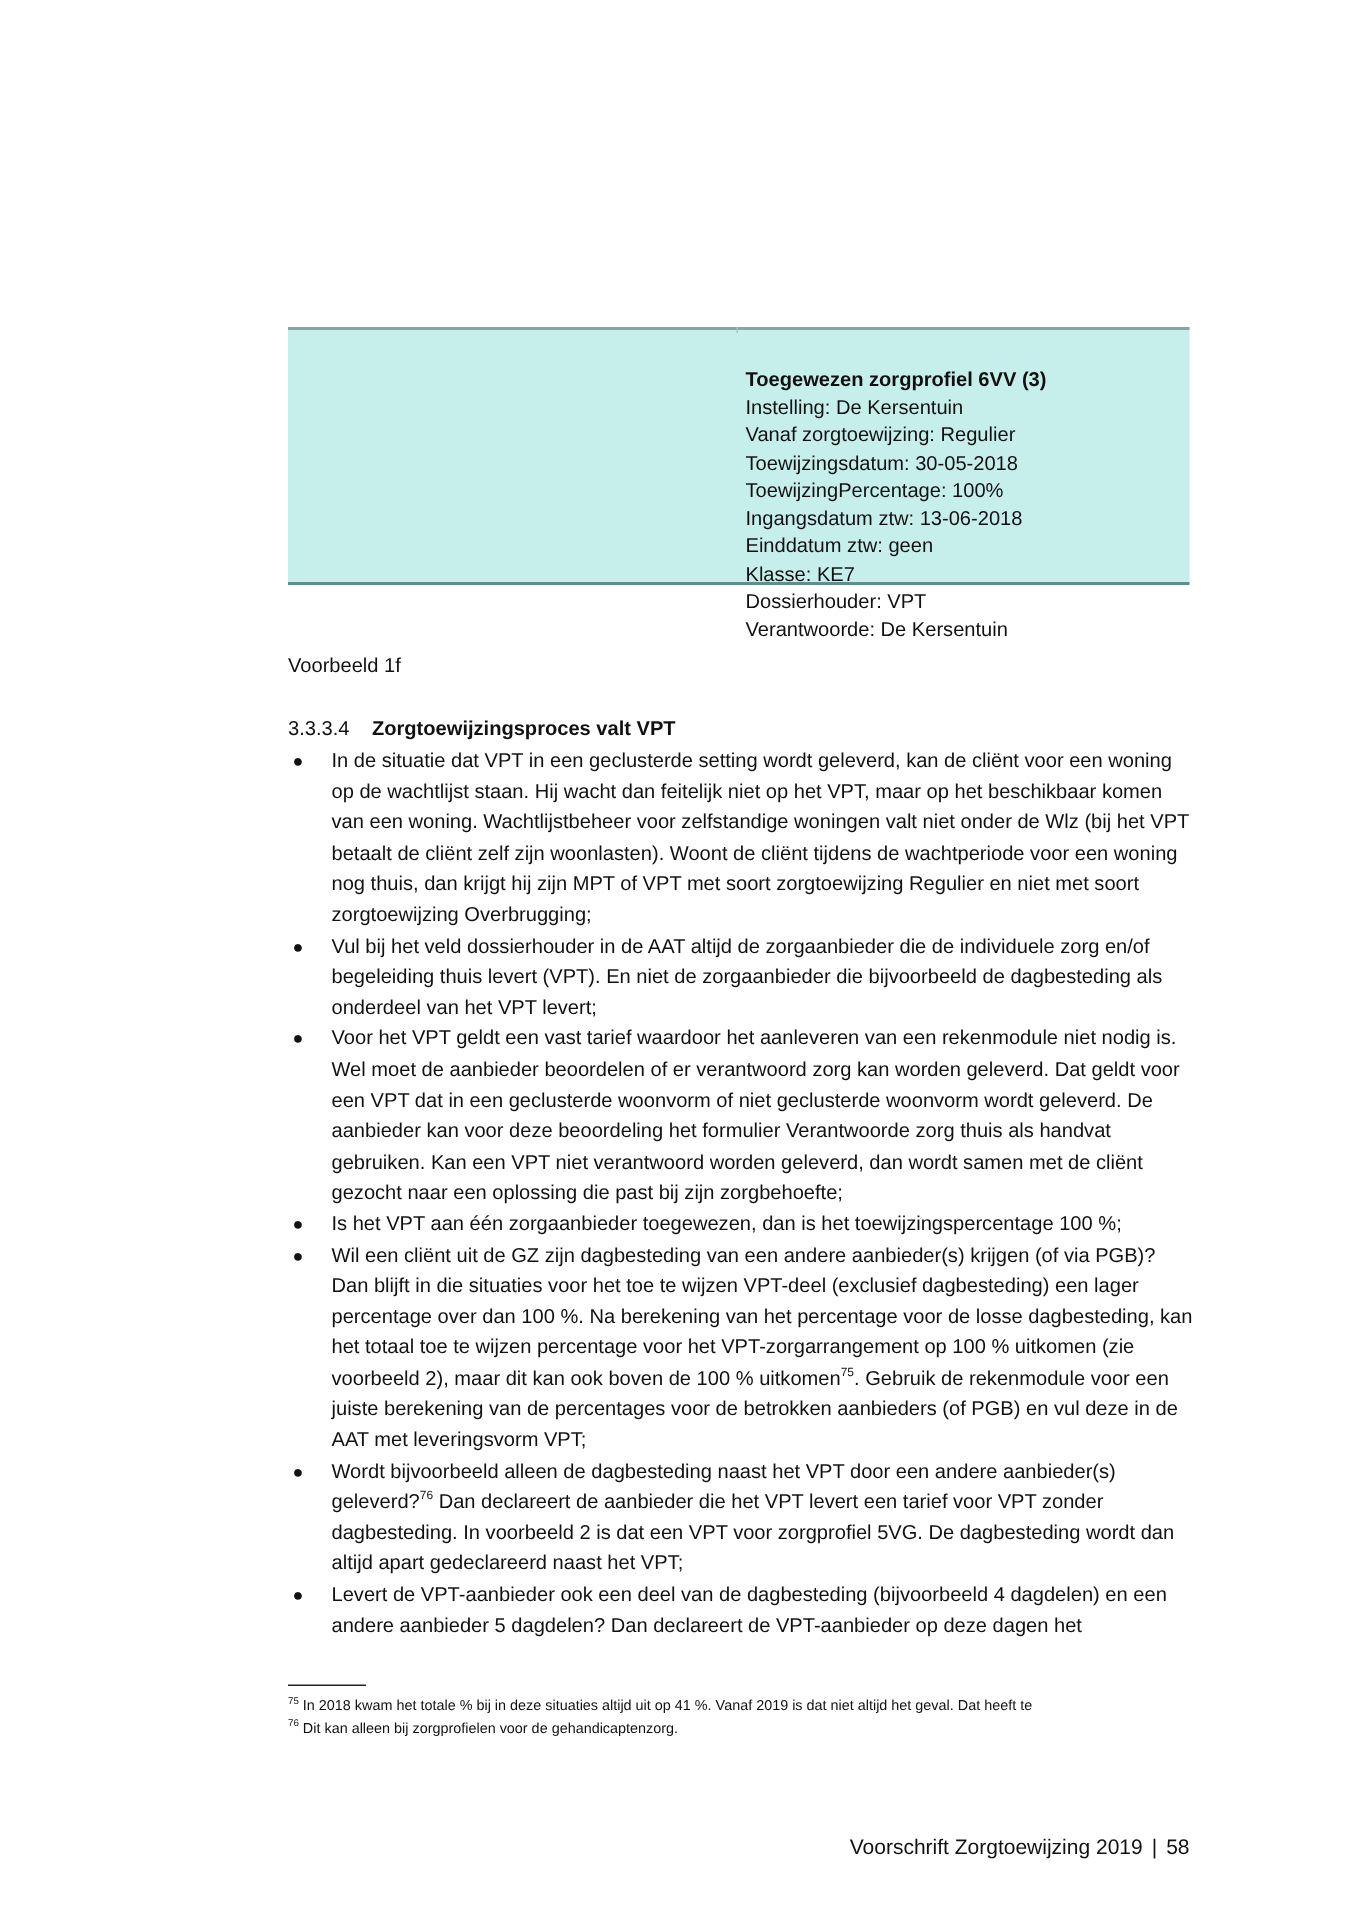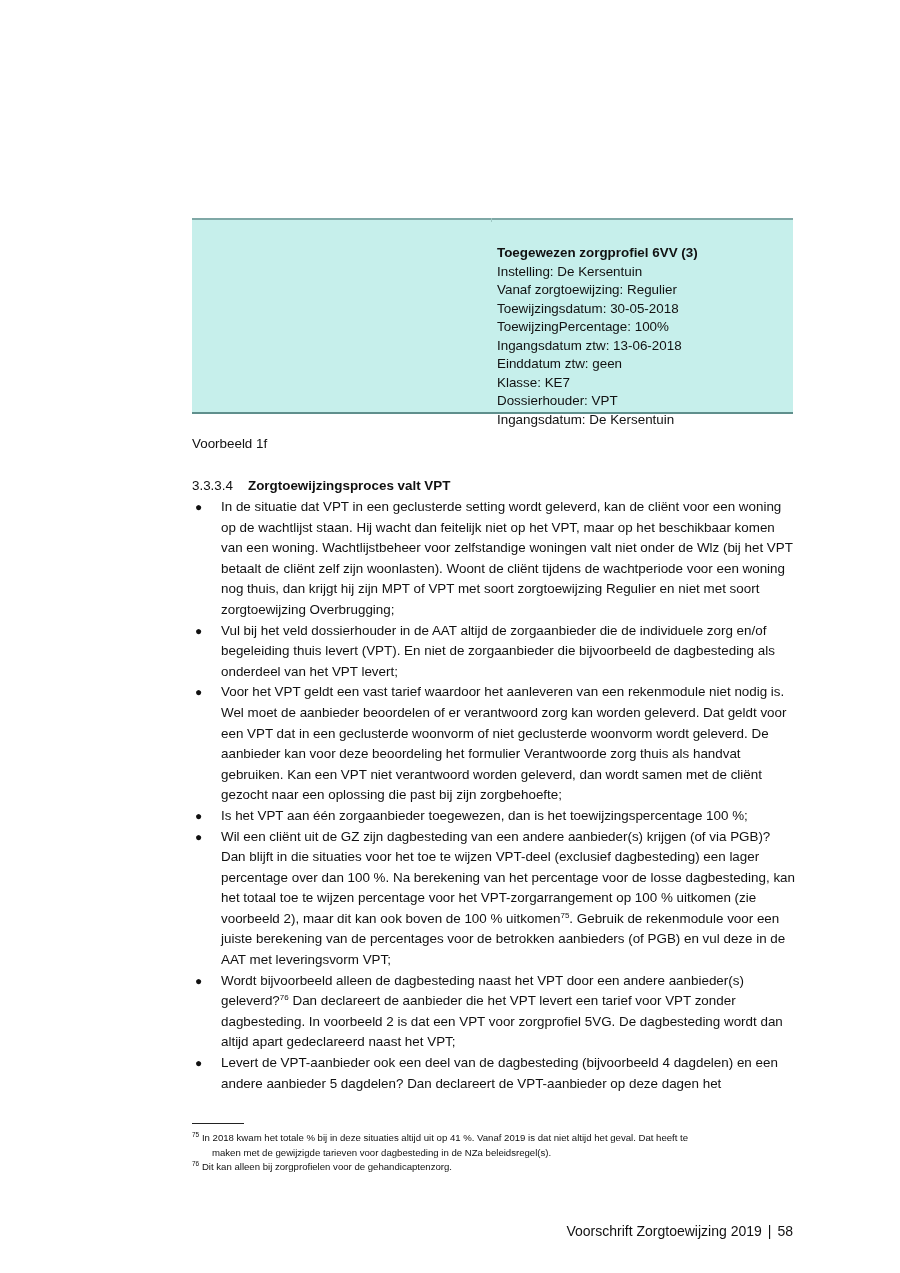--- a/index.html
+++ b/index.html
@@ -19,21 +19,21 @@
       position: absolute;
       left: 0; top: 0;
       width: 900px; height: 1273px;
       background: #fff;
     }
     .example-table {
       position: absolute;
       left: 192px;
       top: 218px;
       width: 601px;
-      height: 196px;
+      height: 172px;
       background: #c6efeb;
       border-top: 2px solid #7fa8a6;
       border-bottom: 2px solid #5f8f8c;
       box-sizing: border-box;
     }
     .example-table .divider-tick {
       position: absolute;
       left: 299px;
       top: -2px;
       width: 1px;
@@ -139,21 +139,21 @@
     <div class="example-cell">
       <span class="line title">Toegewezen zorgprofiel 6VV (3)</span>
       <span class="line">Instelling: De Kersentuin</span>
       <span class="line">Vanaf zorgtoewijzing: Regulier</span>
       <span class="line">Toewijzingsdatum: 30-05-2018</span>
       <span class="line">ToewijzingPercentage: 100%</span>
       <span class="line">Ingangsdatum ztw: 13-06-2018</span>
       <span class="line">Einddatum ztw: geen</span>
       <span class="line">Klasse: KE7</span>
       <span class="line">Dossierhouder: VPT</span>
-      <span class="line">Ingangsdatum: De Kersentuin</span>
+      <span class="line">Verantwoorde: De Kersentuin</span>
     </div>
   </div>
 
   <div class="caption">Voorbeeld 1f</div>
 
   <div class="section-heading">
     <span class="num">3.3.3.4</span><span>Zorgtoewijzingsproces valt VPT</span>
   </div>
 
   <ul class="bullets">
@@ -185,21 +185,20 @@
       <span class="bullet">●</span>
       <span class="text">Levert de VPT-aanbieder ook een deel van de dagbesteding (bijvoorbeeld 4 dagdelen) en een andere aanbieder 5 dagdelen? Dan declareert de VPT-aanbieder op deze dagen het</span>
     </li>
   </ul>
 
   <div class="footnote-rule"></div>
 
   <div class="footnotes">
     <div class="fn-item">
       <sup>75</sup><span> In 2018 kwam het totale % bij in deze situaties altijd uit op 41 %. Vanaf 2019 is dat niet altijd het geval. Dat heeft te</span>
-      <span class="cont">maken met de gewijzigde tarieven voor dagbesteding in de NZa beleidsregel(s).</span>
     </div>
     <div class="fn-item">
       <sup>76</sup><span> Dit kan alleen bij zorgprofielen voor de gehandicaptenzorg.</span>
     </div>
   </div>
 
   <div class="page-footer">
     <span>Voorschrift Zorgtoewijzing 2019</span><span class="sep">|</span><span>58</span>
   </div>
 

